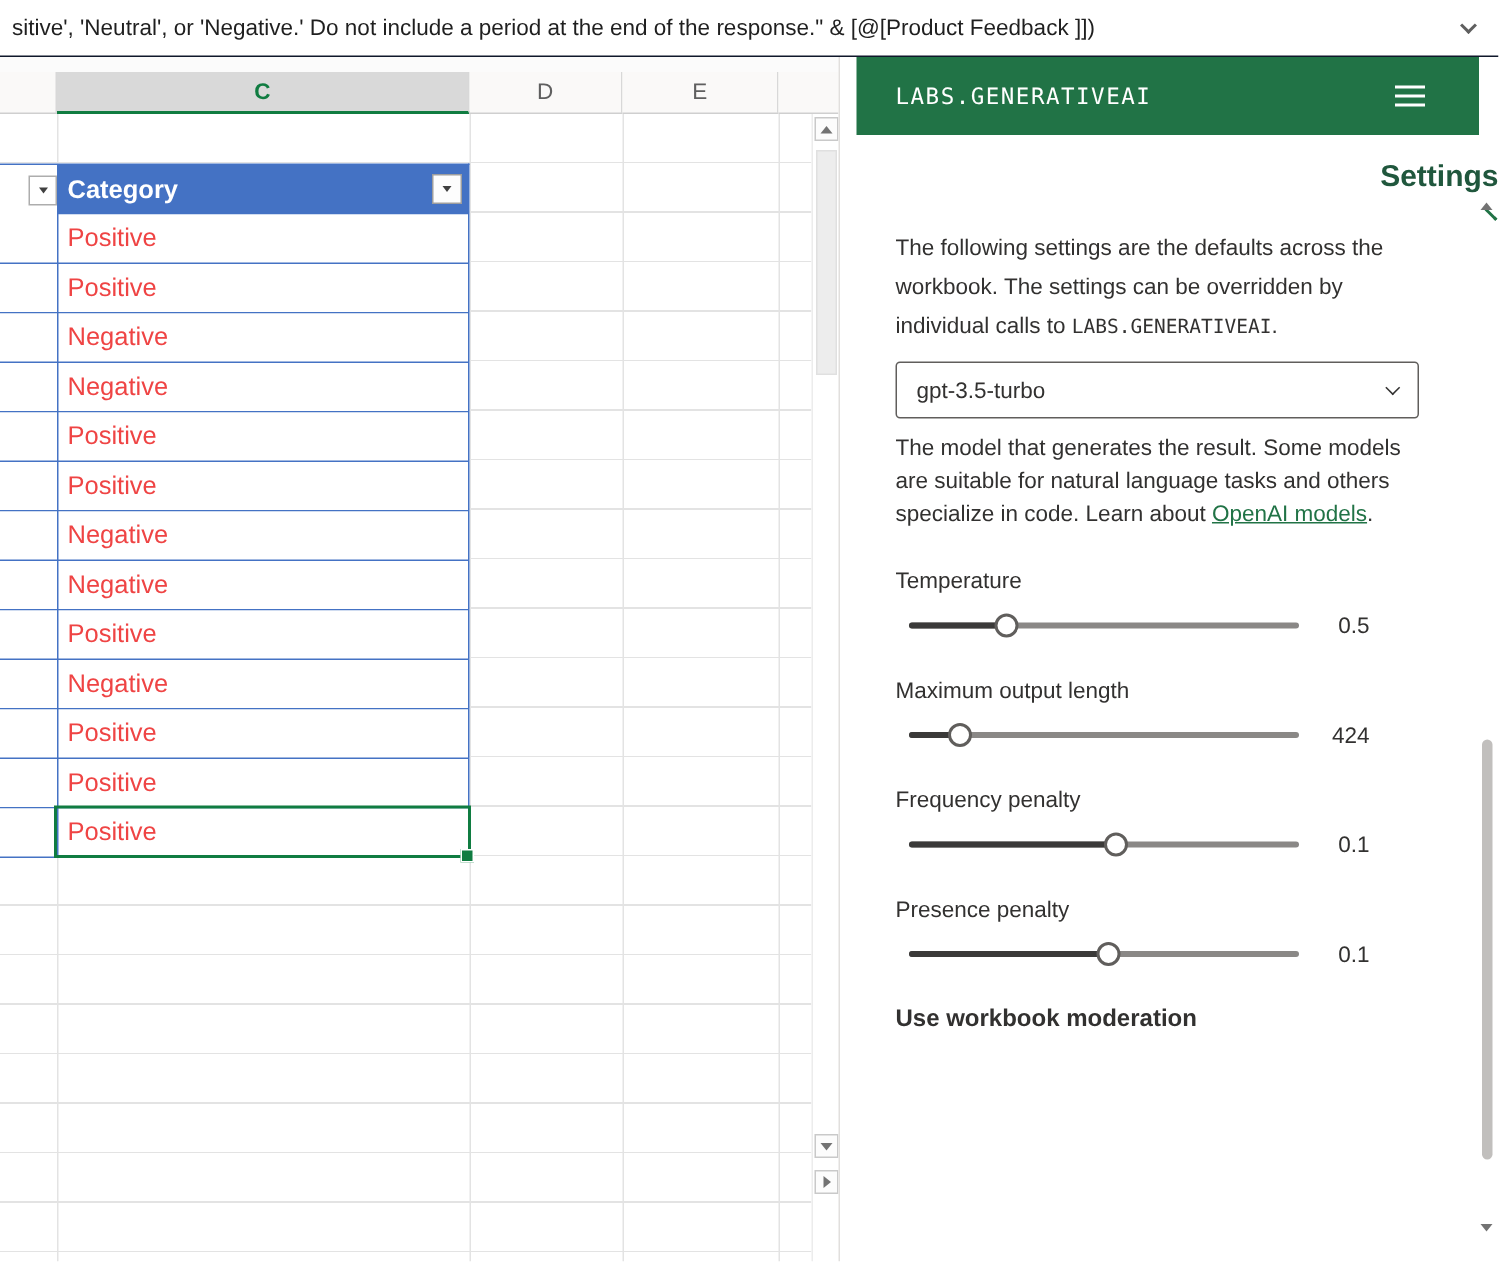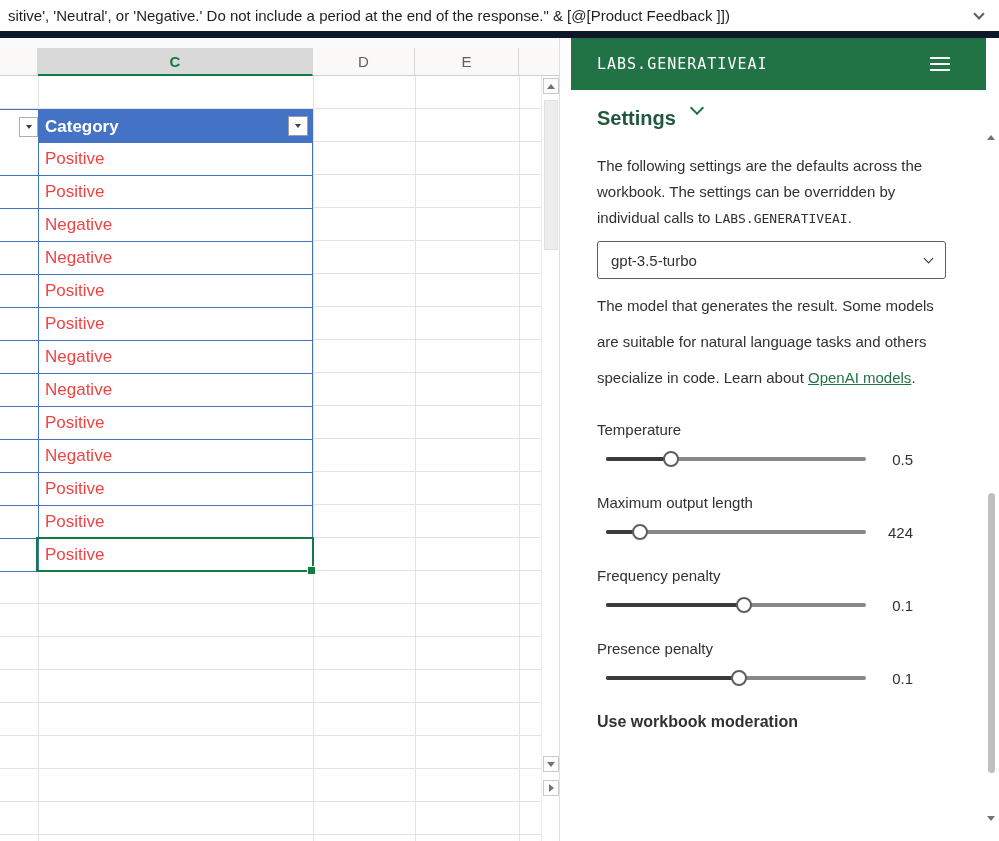--- a/index.html
+++ b/index.html
@@ -21,21 +21,21 @@
   .chev.green { border-color: #217346; width: 10px; height: 10px; }
   .chev.dgray { border-color: #323130; width: 7px; height: 7px; border-width: 1.5px; }
   .tri-up { display:block; width:0; height:0; border-left:4px solid transparent; border-right:4px solid transparent; border-bottom:5px solid #737373; }
   .tri-downf { display:block; width:0; height:0; border-left:3.5px solid transparent; border-right:3.5px solid transparent; border-top:4.5px solid #404040; }
   .tri-downs { display:block; width:0; height:0; border-left:4px solid transparent; border-right:4px solid transparent; border-top:5px solid #737373; }
   .tri-right { display:block; width:0; height:0; border-top:4px solid transparent; border-bottom:4px solid transparent; border-left:5px solid #737373; }
 
   
   .formula-bar {
     position: absolute; left:0; top:0; width:999px; height:38px;
-    background:#fff; border-bottom:7px solid #0f172a;
+    background:#fff; border-bottom:1px solid #0f172a;
     display:flex; align-items:center; padding:0 10px 0 8px;
   }
   .formula-text { flex:1; font-size:15px; color:#1f1f1f; white-space:nowrap; overflow:hidden; }
   .fb-chev { width:20px; display:flex; justify-content:center; }
 
   
   .sheet { position:absolute; left:0; top:38px; width:559px; bottom:0; background:#fff; }
   .panel { position:absolute; left:559px; right:0; top:38px; bottom:0; background:#fff; border-left:1px solid #e1dfdd; }
 
   
@@ -122,34 +122,34 @@
   .close { margin-left:auto; font-size:16px; color:#605e5c; cursor:default; }
   .banner {
     margin:0 13px 0 11px; height:52px; background:#217346;
     display:flex; align-items:center; padding:0 36px 0 26px;
   }
   .banner-text { font-family:"DejaVu Sans Mono", monospace; font-size:15px; letter-spacing:1px; color:#fff; }
   .hamburger { margin-left:auto; display:flex; flex-direction:column; gap:4px; }
   .hamburger i { display:block; width:20px; height:2px; background:#fff; }
 
   .content { padding:17px 0 0 37px; }
-  .settings-row { display:flex; align-items:flex-start; gap:16px; height:26px; }
+  .settings-row { display:flex; align-items:flex-end; gap:16px; height:26px;flex-direction:column; }
   .settings-h { font-size:20px; font-weight:600; color:#20573d; }
   .desc { margin-top:20px; width:358px; font-size:15px; line-height:26px; color:#323130; }
   .desc .mono { font-size:13px; }
   .field-label { font-size:15px; color:#323130; height:18px; }
   .content > .field-label { margin-top:26px; }
   .dropdown {
     margin-top:9px; width:349px; height:38px;
     border:1px solid #605e5c; border-radius:3px;
     display:flex; align-items:center; padding:0 13px;
     font-size:15px; color:#323130; background:#fff;
   }
   .dropdown .chev { margin-left:auto; }
-  .help { margin-top:9px; width:352px; font-size:15px; line-height:36px; color:#323130; }
+  .help { margin-top:9px; width:352px; font-size:15px; line-height:22px; color:#323130; }
   .link { color:#217346; text-decoration:underline; cursor:pointer; }
 
   .sliders { margin-top:25px; }
   .slider-block { margin-bottom:27px; }
   .slider-block .field-label { margin-bottom:12px; }
   .slider-row { display:flex; align-items:center; width:316px; height:16px; }
   .track { position:relative; width:260px; height:4px; margin-left:9px; background:#8a8886; border-radius:2px; }
   .fill { position:absolute; left:0; top:0; height:100%; background:#3b3a39; border-radius:2px; }
   .thumb {
     position:absolute; top:50%; transform:translate(-50%,-50%);

